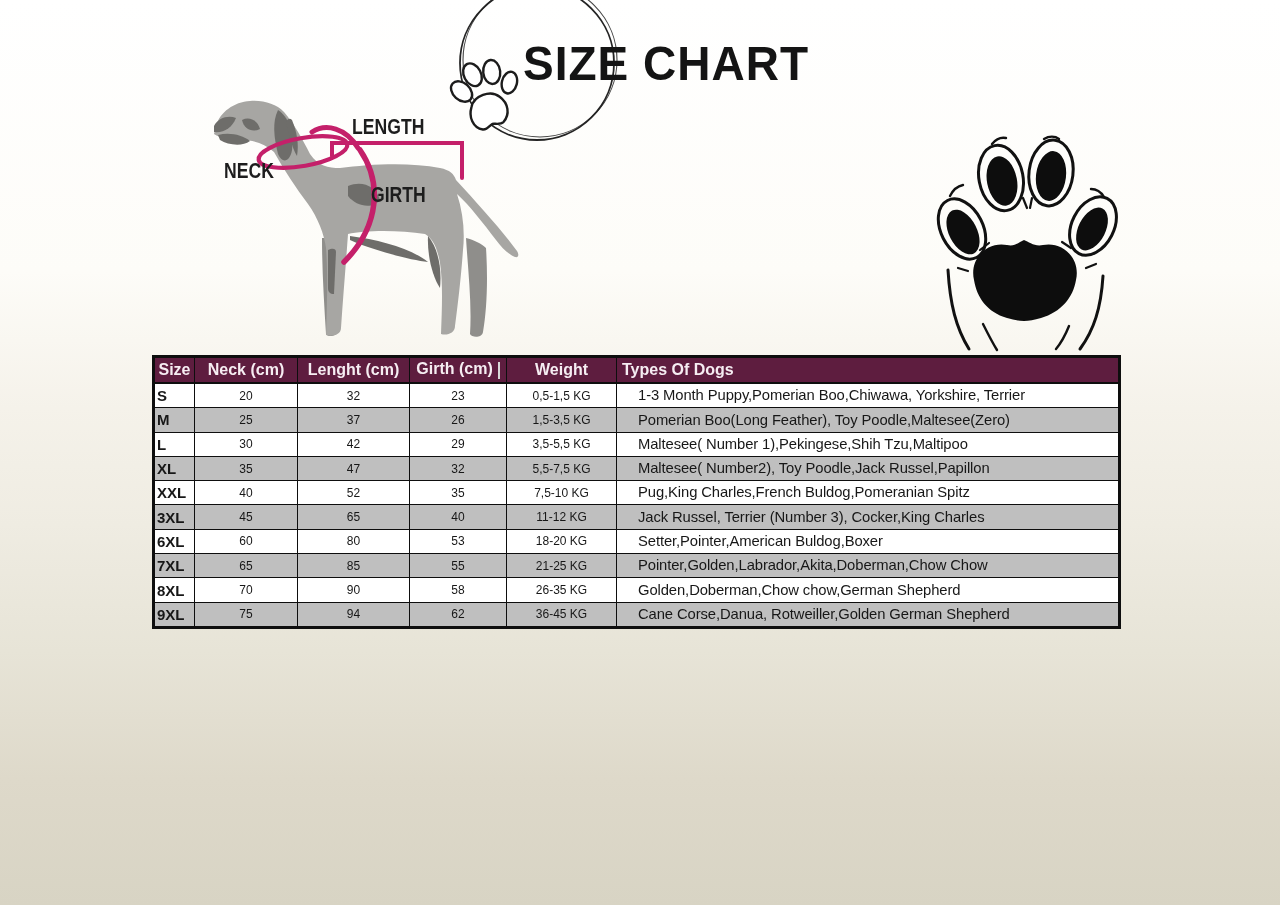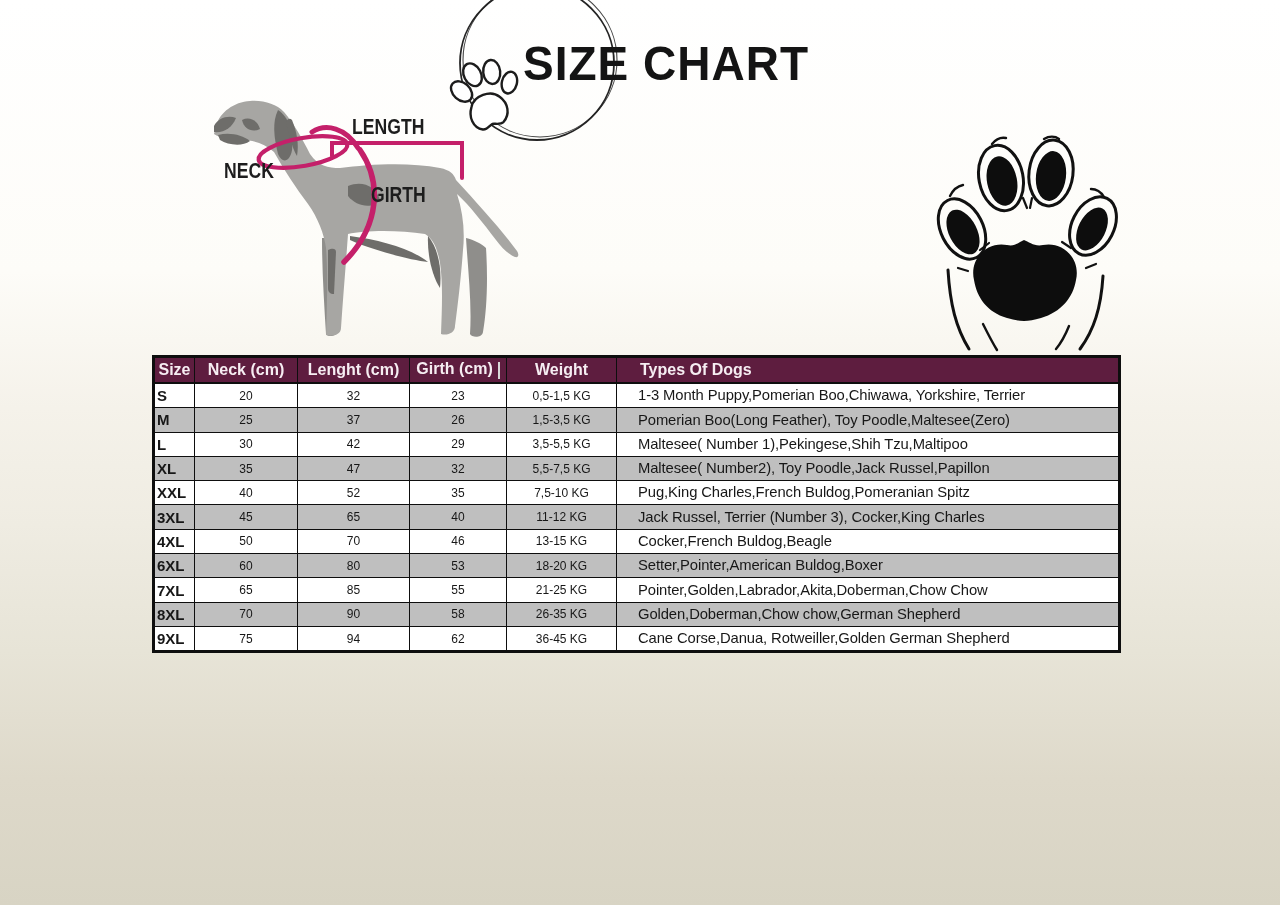--- a/index.html
+++ b/index.html
@@ -37,21 +37,21 @@
   .size-table th, .size-table td{
     border:1.5px solid var(--table-border,#0e0e0e);
     padding:0 3px; height:23.3px; overflow:hidden; white-space:nowrap;
     font-size:15px; color:#171717; line-height:1;
   }
   .size-table thead th{
     background:var(--header-bg,#5e1d3f); color:var(--header-text,#f6edf2);
     font-size:16px; font-weight:bold; text-align:center; height:24px;
     border-bottom:2.5px solid #0e0e0e;
   }
-  .size-table thead th.col-types{text-align:left; padding-left:23px;}
+  .size-table thead th.col-types{text-align:left; padding-left:5px;}
   .size-table tbody tr:nth-child(even) td{background:var(--row-gray,#bfbfbf);}
   .size-table tbody tr:nth-child(odd)  td{background:var(--row-white,#ffffff);}
   .size-table td.col-size{font-weight:bold; text-align:left; padding-left:2px;}
   .size-table td.col-num, .size-table td.col-weight{text-align:center; font-size:12px;}
   .size-table td.col-types{text-align:left; padding-left:21px; font-size:14.8px; letter-spacing:-0.1px;}
   .caret{
     display:inline-block; width:2px; height:17px; background:#d8d8d8;
     margin-left:5px; vertical-align:middle;
   }
 
@@ -241,28 +241,20 @@
         </tr>
         <tr>
           <td class="col-size">3XL</td>
           <td class="col-num">45</td>
           <td class="col-num">65</td>
           <td class="col-num">40</td>
           <td class="col-weight">11-12 KG</td>
           <td class="col-types">Jack Russel, Terrier (Number 3), Cocker,King Charles</td>
         </tr>
         <tr>
-          <td class="col-size">4XL</td>
-          <td class="col-num">50</td>
-          <td class="col-num">70</td>
-          <td class="col-num">46</td>
-          <td class="col-weight">13-15 KG</td>
-          <td class="col-types">Cocker,French Buldog,Beagle</td>
-        </tr>
-        <tr>
           <td class="col-size">6XL</td>
           <td class="col-num">60</td>
           <td class="col-num">80</td>
           <td class="col-num">53</td>
           <td class="col-weight">18-20 KG</td>
           <td class="col-types">Setter,Pointer,American Buldog,Boxer</td>
         </tr>
         <tr>
           <td class="col-size">7XL</td>
           <td class="col-num">65</td>

